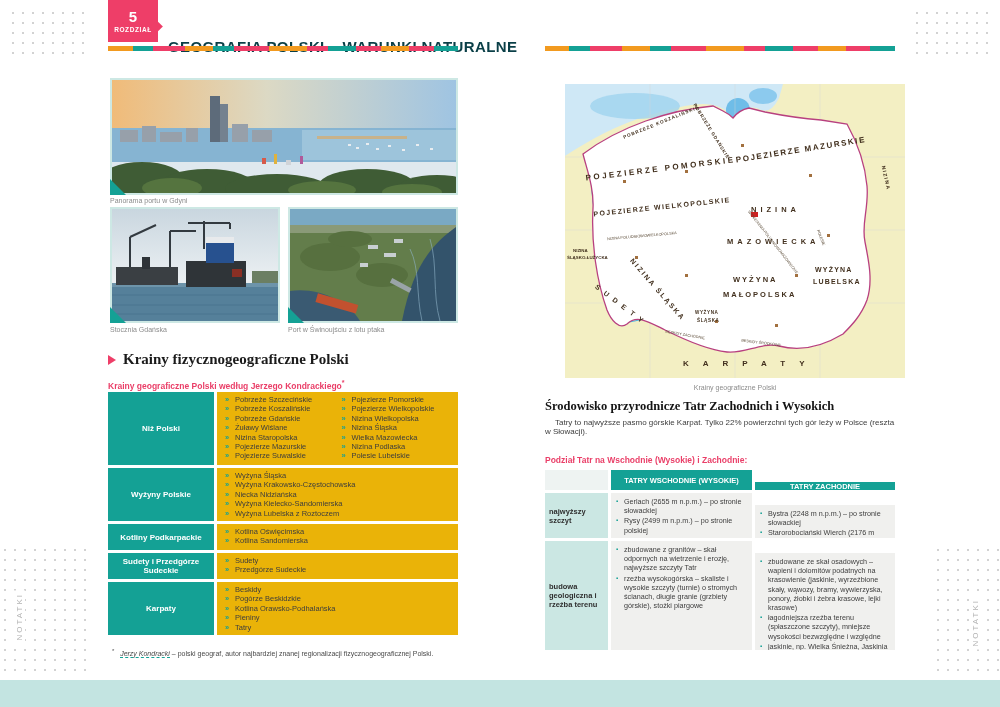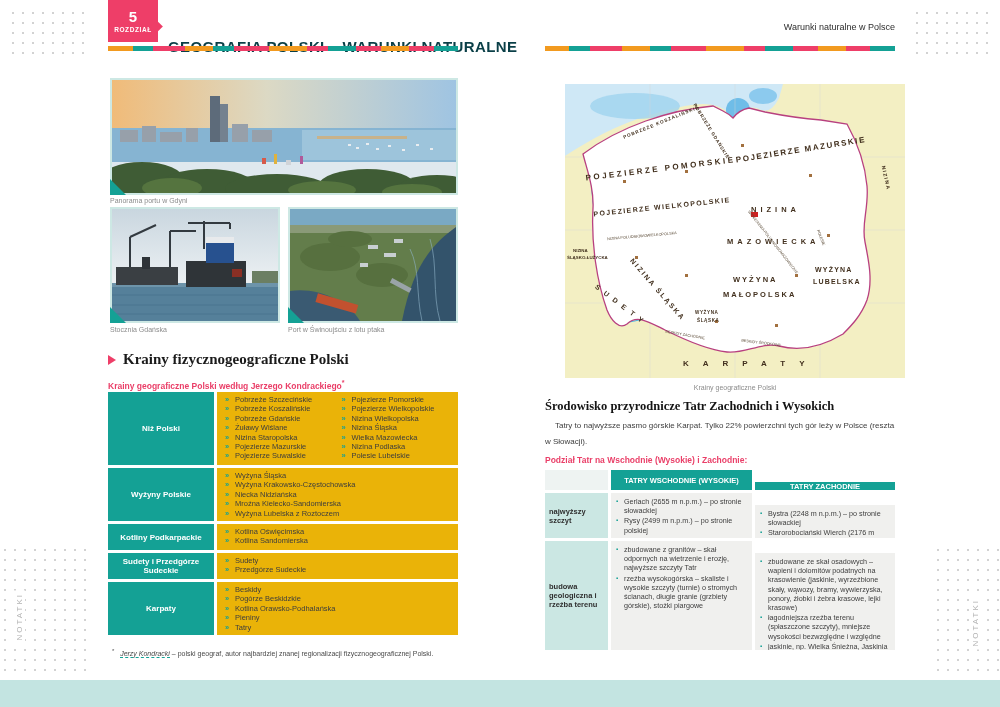--- a/index.html
+++ b/index.html
@@ -48,21 +48,21 @@
   .two-col{display:flex;}
   .two-col .items{width:50%;}
 
   .footnote{font-size:7px;color:#4a4a4a;}
   .fn-term{font-style:italic;border-bottom:1px dashed #14a195;}
 
   
   .map-frame{left:565px;top:84px;width:340px;height:294px;}
   .map-caption{left:565px;top:384px;width:340px;text-align:center;font-size:7px;color:#8c8c8c;}
   .r-head{font-family:"Liberation Serif",serif;font-weight:bold;font-size:12.5px;color:#141414;}
-  .r-para{font-size:8px;line-height:16px;color:#3d3d3d;text-indent:10px;}
+  .r-para{font-size:8px;line-height:9px;color:#3d3d3d;text-indent:10px;}
 
   .rtable{left:545px;top:470px;width:350px;padding-left:16px;}
   .rrow{position:absolute;left:0;width:350px;}
   .rcell{position:absolute;top:0;bottom:0;box-sizing:border-box;overflow:hidden;}
   .rc-label{left:0;width:63px;background:#cbe7e3;color:#2f2f2f;font-size:7.5px;font-weight:bold;
             display:flex;align-items:center;justify-content:center;padding:0 4px;}
   .rc-east{left:66px;width:141px;background:#f0f0ee;padding:4px 5px;}
   .rc-west{left:210px;width:140px;background:#f0f0ee;padding:4px 5px;margin-top:12px;}
   .rc-head{background:#14a195;color:#fff;font-size:7.5px;font-weight:bold;
            display:flex;align-items:center;justify-content:center;text-align:center;}
@@ -89,21 +89,20 @@
   <div class="abs dots" style="left:933px;top:545px;width:67px;height:132px"></div>
   <div class="abs notatki" style="left:14px;top:590px">NOTATKI</div>
   <div class="abs notatki" style="left:970px;top:596px">NOTATKI</div>
 
   <div class="abs chapter-box">
     <div class="chapter-num">5</div>
     <div class="chapter-word">ROZDZIAŁ</div>
   </div>
   <div class="abs chapter-arrow"></div>
   <div class="abs book-title">GEOGRAFIA POLSKI – WARUNKI NATURALNE</div>
-  <div class="abs page-topic">Warunki naturalne w Polsce</div>
   <div class="abs stripes" style="left:108px;width:350px"></div>
   <div class="abs stripes" style="left:545px;width:350px"></div>
 
   <div class="abs photo" style="left:110px;top:78px;width:344px;height:113px">
     <svg width="344" height="113" viewBox="0 0 344 113">
       <defs>
         <linearGradient id="sky1" x1="0" y1="0" x2="1" y2="0">
           <stop offset="0" stop-color="#f0bb79"></stop>
             <stop offset=".45" stop-color="#dcd9c4"></stop>
             <stop offset="1" stop-color="#9fc4e2"></stop>
@@ -246,21 +245,21 @@
         </ul>
       </div>
     </div>
     <div class="lrow" style="top:76px;height:53px">
       <div class="llabel">Wyżyny Polskie</div>
       <div class="lcontent">
         <ul class="items">
           <li>Wyżyna Śląska</li>
           <li>Wyżyna Krakowsko-Częstochowska</li>
           <li>Niecka Nidziańska</li>
-          <li>Mroźna Kielecko-Sandomierska</li>
+          <li>Wyżyna Kielecko-Sandomierska</li>
           <li>Wyżyna Lubelska z Roztoczem</li>
         </ul>
       </div>
     </div>
     <div class="lrow" style="top:132px;height:26px">
       <div class="llabel">Kotliny Podkarpackie</div>
       <div class="lcontent">
         <ul class="items">
           <li>Kotlina Oświęcimska</li>
           <li>Kotlina Sandomierska</li>

